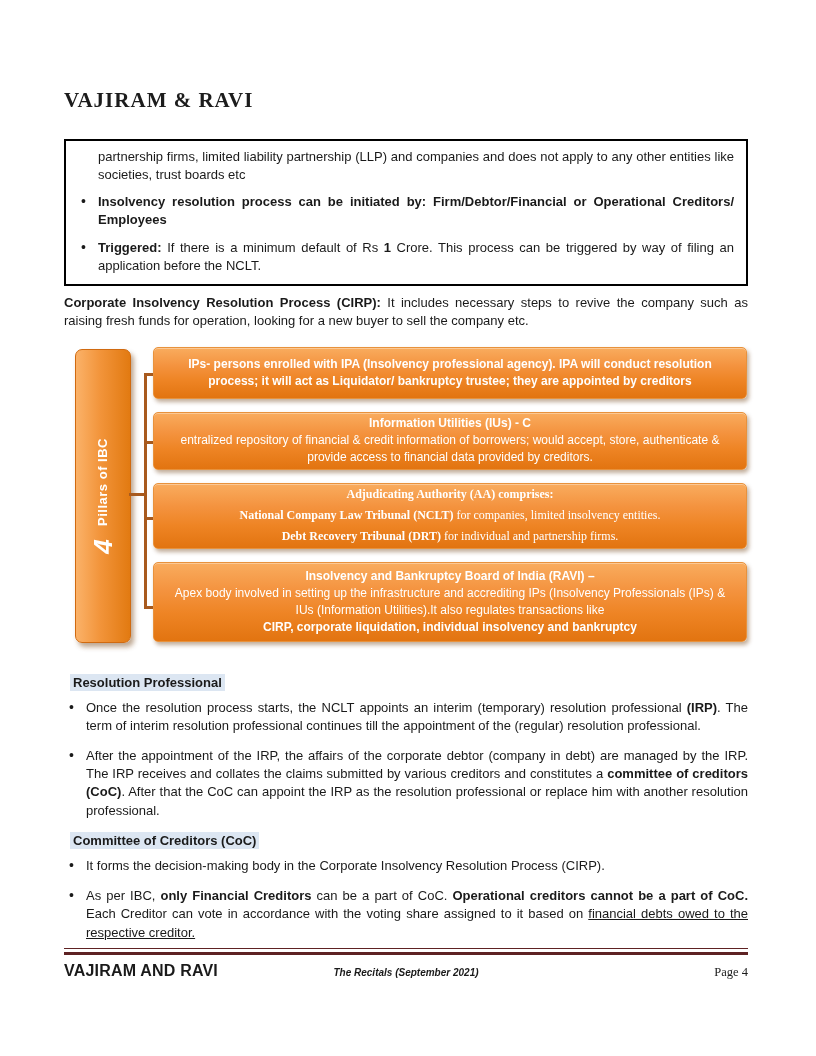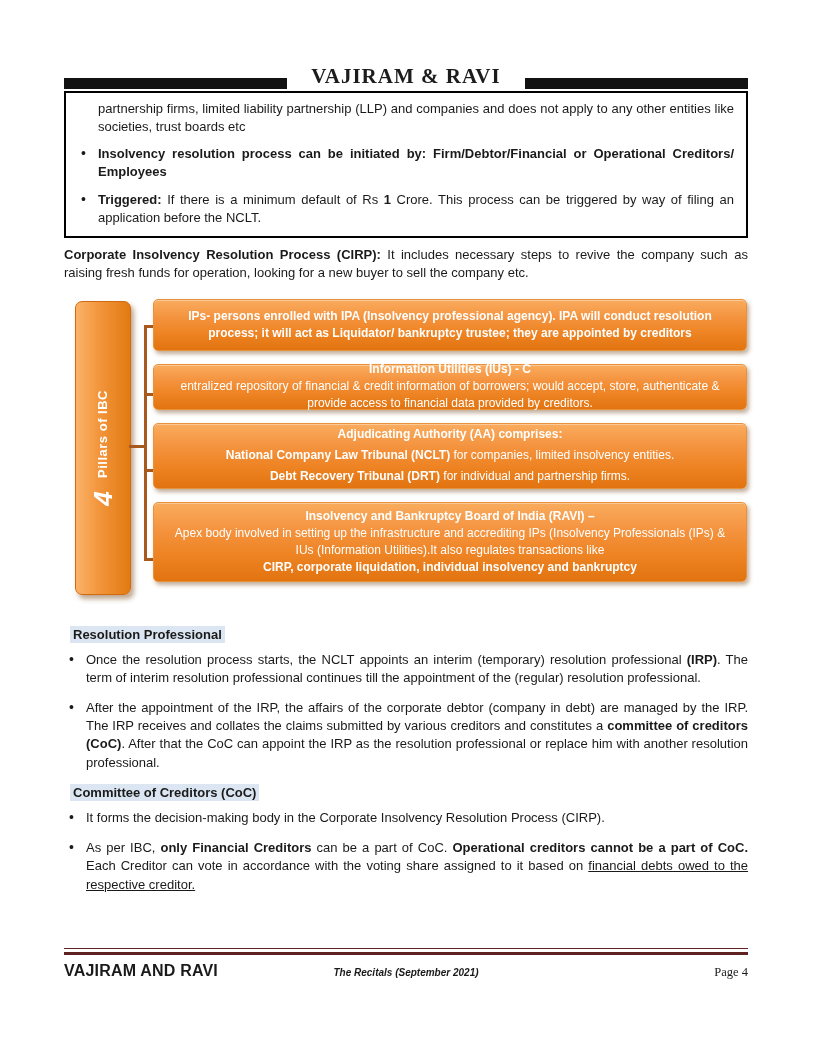--- a/index.html
+++ b/index.html
@@ -3,21 +3,21 @@
 <meta charset="utf-8">
 <style>
   html,body{margin:0;padding:0;}
   body{
     width:816px;height:1056px;position:relative;background:#ffffff;
     font-family:"Liberation Sans", sans-serif;color:#1a1a1a;overflow:hidden;
   }
   .content{position:absolute;left:64px;right:68px;top:64px;}
 
   
-  .hdr{display:flex;align-items:flex-end;gap:24px;margin-bottom:2px;}
+  .hdr{display:flex;align-items:flex-start;gap:24px;margin-bottom:2px;flex-direction:column;}
   .hdr .bar{flex:1;height:11px;background:#121212;}
   .hdr .title{
     font-family:"Liberation Serif", serif;font-weight:bold;font-size:21px;
     letter-spacing:1px;white-space:nowrap;color:#1c1c1c;
   }
 
   
   .topbox{border:2px solid #000;padding:7px 12px 8px 10px;background:#fff;}
   .topbox .cont{margin:0 0 8px 22px;text-align:justify;}
 
@@ -52,22 +52,22 @@
   .obox{
     box-sizing:border-box;border-radius:5px;color:#fff;text-align:center;
     padding:4px 14px;font-size:12px;line-height:1.42;
     background:linear-gradient(180deg,#F9AC5E 0%,#F4933F 35%,#EE8424 65%,#E27410 100%);
     border:1px solid #E8923C;
     box-shadow:2px 3px 4px rgba(100,50,0,0.40), inset 0 1px 0 rgba(255,255,255,0.35);
     display:flex;flex-direction:column;justify-content:center;
   }
   .obox .b, .rich .b{font-weight:bold;}
   .obox-1{height:52px;}
-  .obox-2{height:46px;}
-  .obox-3{height:66px;}
+  .obox-2{height:58px;}
+  .obox-3{height:66px;font-family:Liberation Serif, serif;}
   .obox-4{height:80px;}
   .obox-3 .ln{margin:2px 0;}
 
   
   .shead{
     display:inline-block;background:#DCE6F2;font-weight:bold;font-size:13px;
     padding:1px 3px;margin:0 0 8px 6px;
   }
   .sec-rp{margin-top:24px;}
   .sec-coc{margin-top:4px;}

